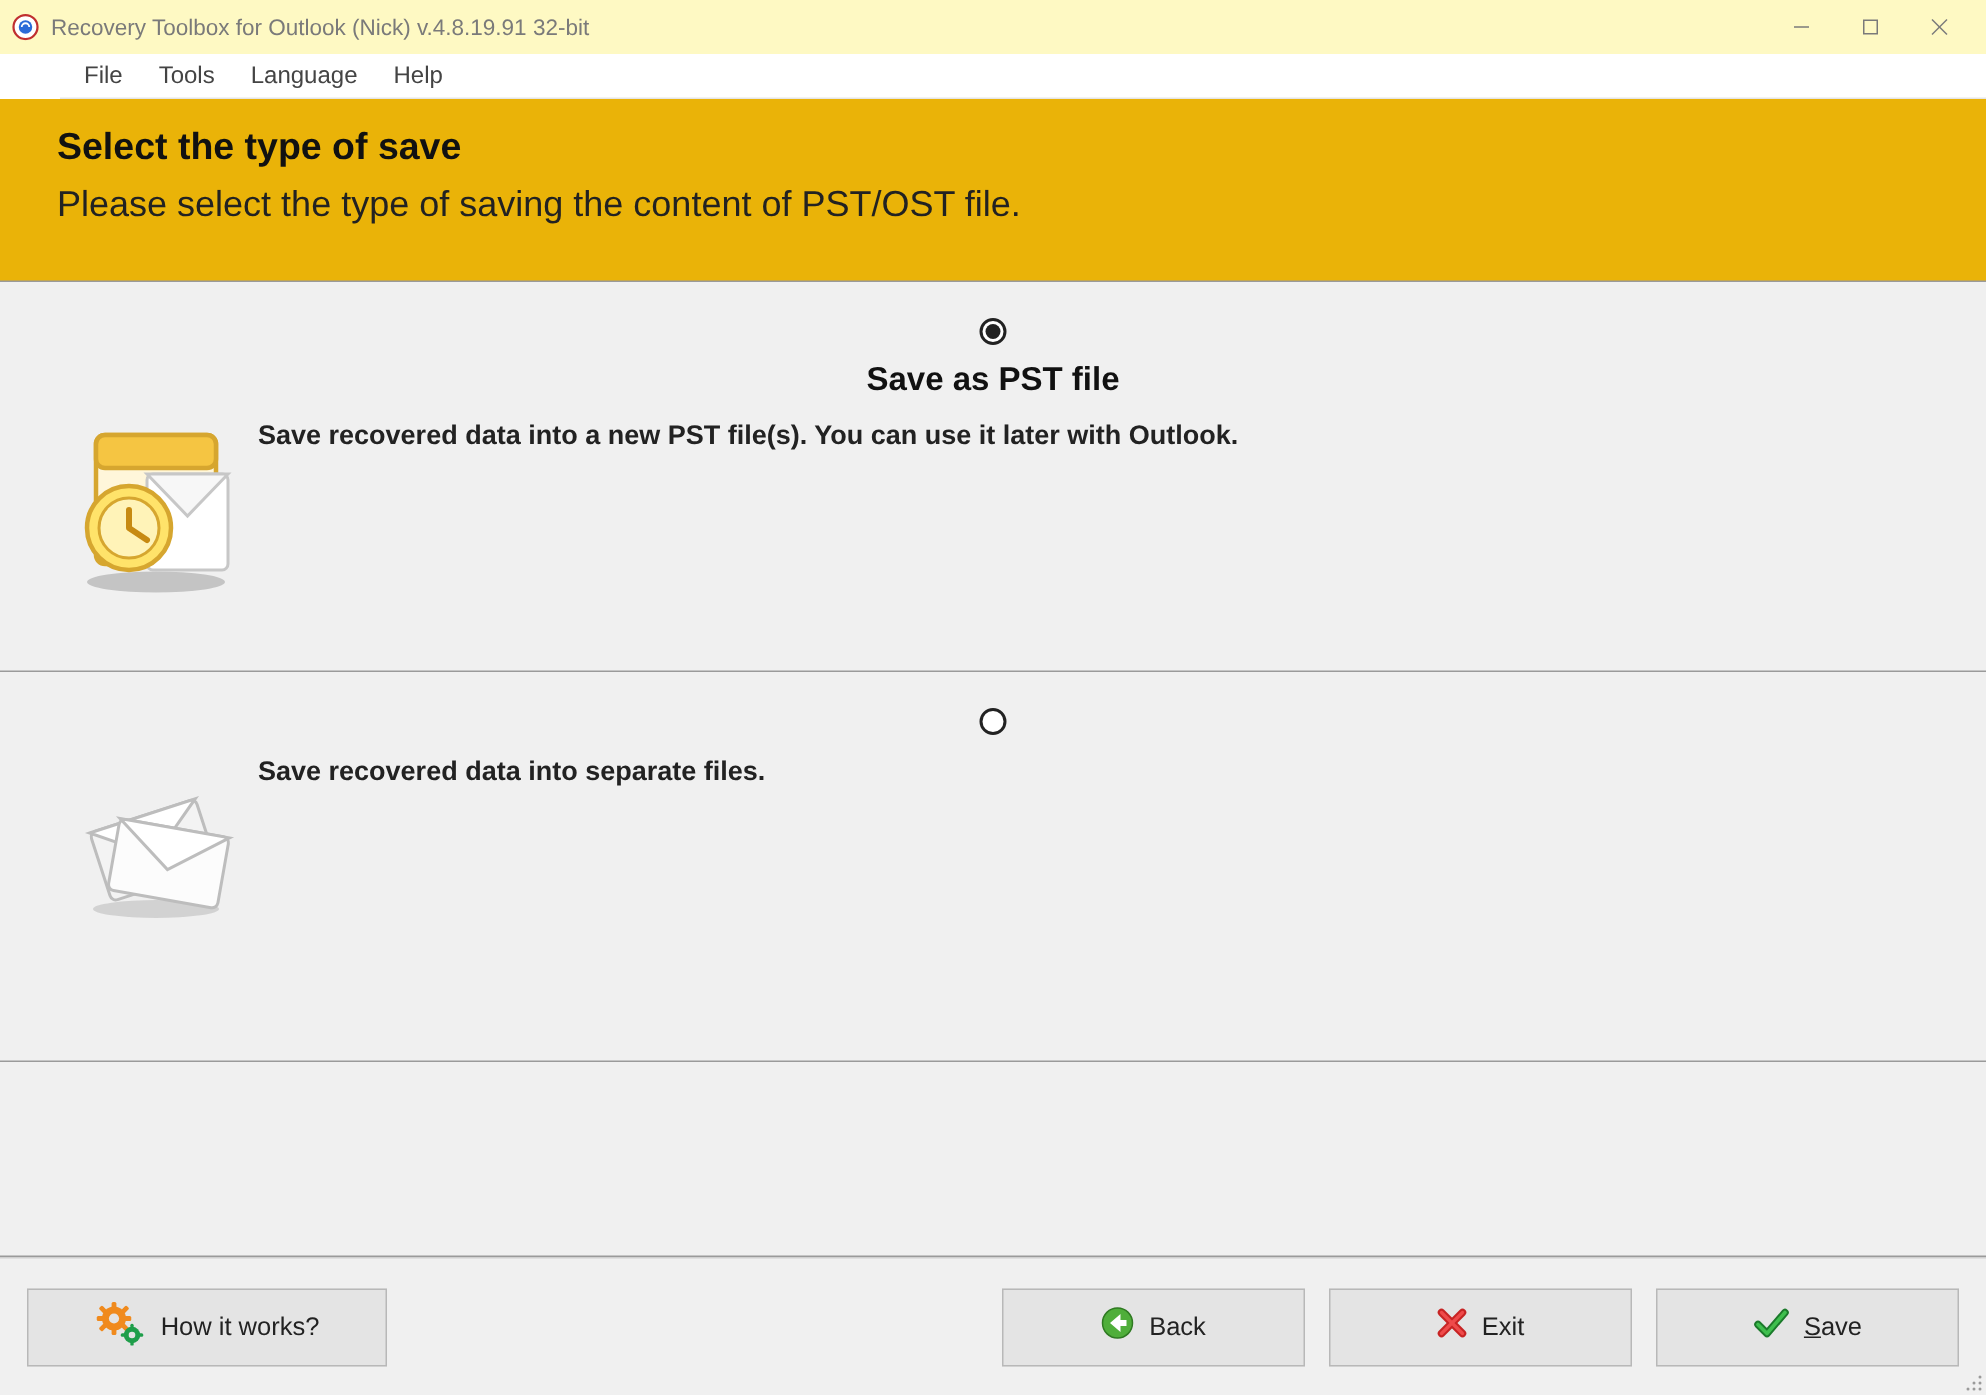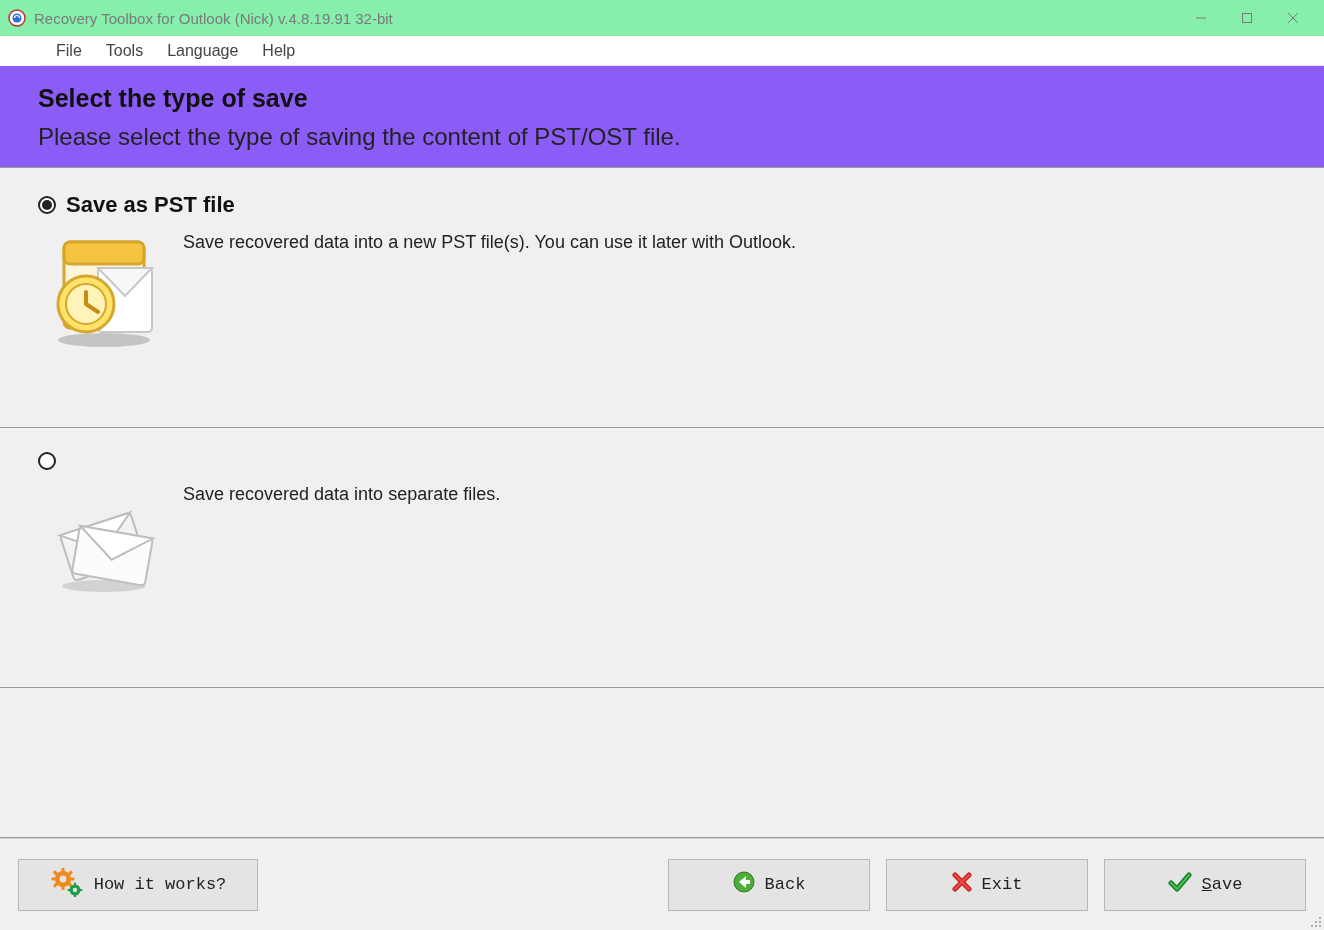--- a/index.html
+++ b/index.html
@@ -13,21 +13,21 @@
       display: flex;
       flex-direction: column;
     }
 
     
     .titlebar {
       height: 36px;
       display: flex;
       align-items: center;
       padding: 0 8px;
-      background: #86efac;
+      background: #fef9c3;
       justify-content: center;
     }
     .titlebar .app-icon {
       width: 18px;
       height: 18px;
       margin-right: 8px;
     }
     .titlebar .title {
       flex: 1;
       color: #7a7a7a;
@@ -59,22 +59,22 @@
     }
     .menubar .menu-item {
       padding: 4px 12px;
       color: #444;
       font-size: 16px;
       cursor: default;
     }
 
     
     .header {
-      padding: 18px 38px 16px 38px;
-      background: #8b5cf6;
+      padding: 18px 38px 36px 38px;
+      background: #eab308;
       border-bottom: 1px solid #9a9a9a;
     }
     .header h1 {
       font-size: 25px;
       font-weight: 700;
       color: #111;
       margin-bottom: 10px;
     }
     .header p {
       font-size: 24px;
@@ -91,20 +91,21 @@
     .option {
       padding: 24px 38px 24px 38px;
       border-bottom: 1px solid #9a9a9a;
       min-height: 260px;
     }
     .option .radio-row {
       display: flex;
       align-items: center;
       gap: 10px;
       margin-bottom: 12px;
+      flex-direction: column;
     }
     .option .radio {
       width: 18px;
       height: 18px;
       border: 2px solid #222;
       border-radius: 50%;
       display: flex;
       align-items: center;
       justify-content: center;
       background: #fff;
@@ -117,22 +118,23 @@
       border-radius: 50%;
     }
     .option .opt-label {
       font-size: 22px;
       font-weight: 700;
       color: #111;
     }
     .option .opt-body {
       display: flex;
       align-items: flex-start;
-      gap: 19px;
+      gap: 8px;
       padding-left: 6px;
+      font-weight: bold;
     }
     .option .opt-icon { width: 120px; }
     .option .opt-desc {
       font-size: 18px;
       color: #222;
       padding-top: 2px;
     }
 
     .options .filler {
       flex: 1;
@@ -157,21 +159,20 @@
       border: 1px solid #b8b8b8;
       background: #e4e4e4;
       display: flex;
       align-items: center;
       justify-content: center;
       gap: 10px;
       font-size: 17px;
       color: #222;
       cursor: default;
       padding: 0 18px;
-      font-family: Liberation Mono, monospace;
     }
     .btn.how { width: 240px; }
     .btn.action { width: 202px; }
     .btn .u { text-decoration: underline; }
 
     
     .grip {
       position: absolute;
       right: 2px;
       bottom: 2px;

